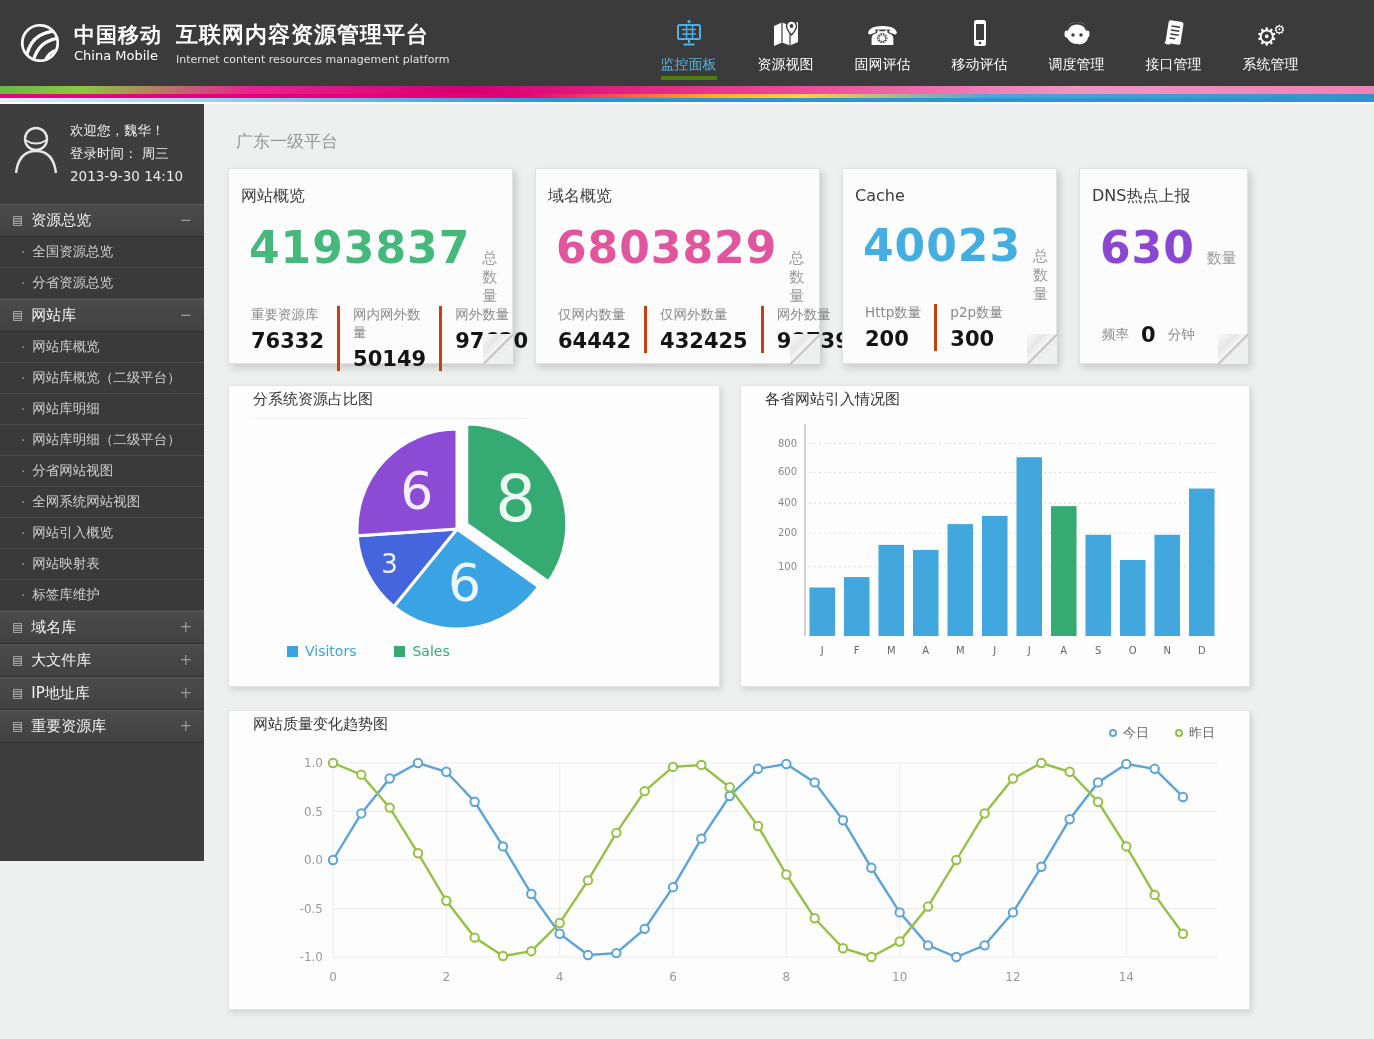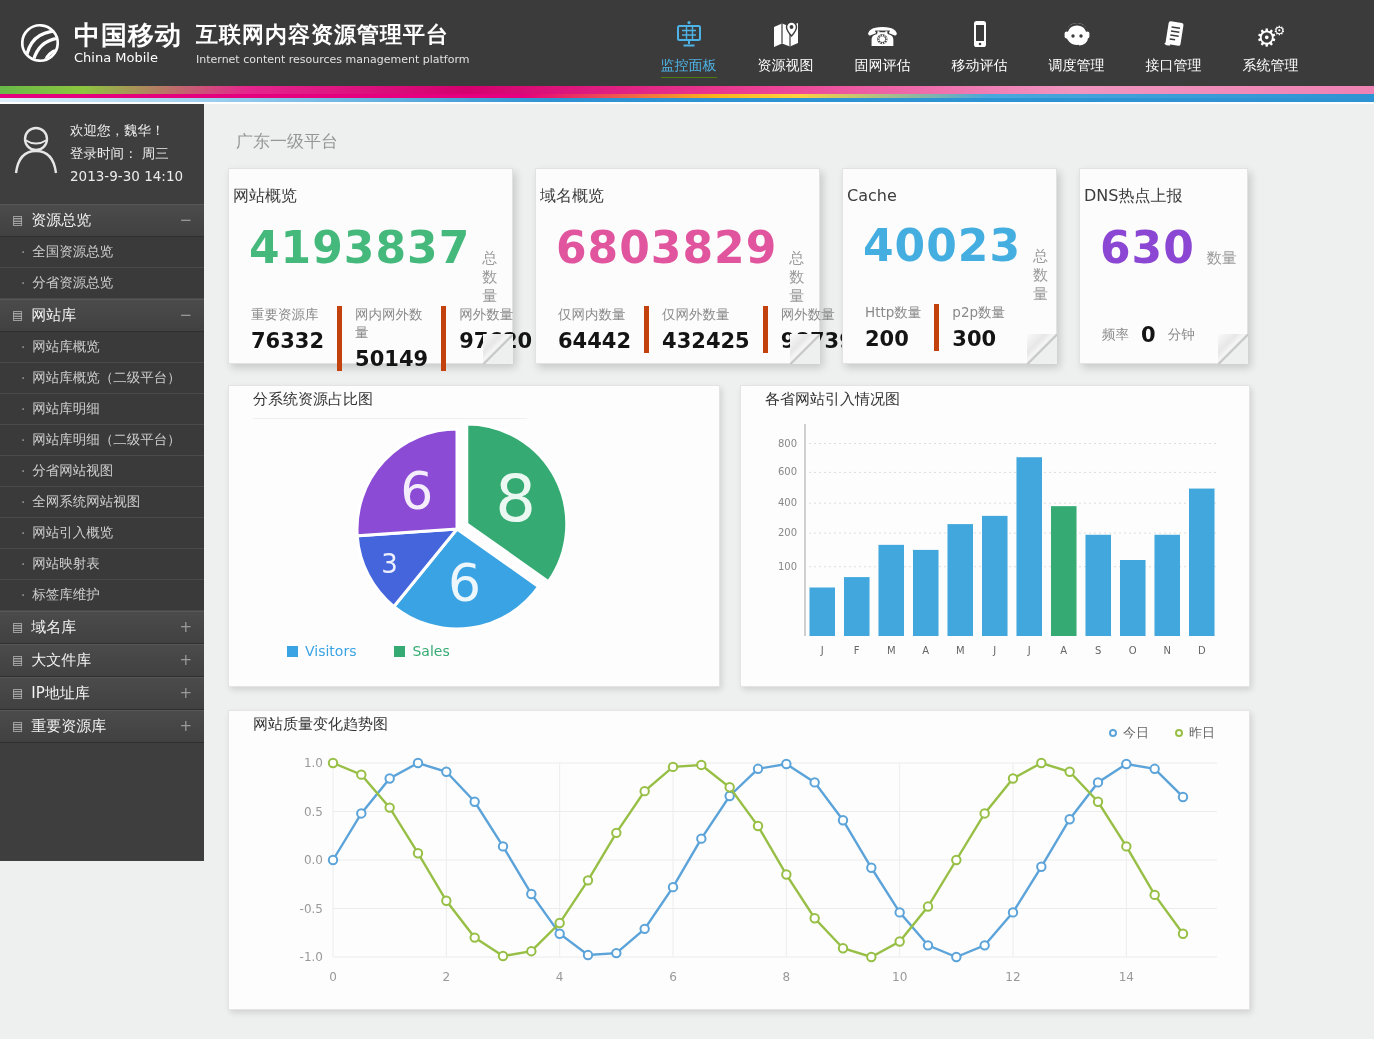--- a/index.html
+++ b/index.html
@@ -3,32 +3,32 @@
 <meta charset="utf-8">
 <style>
   * { margin:0; padding:0; box-sizing:border-box; }
   body { background:#555; }
   .page { width:1374px; height:1039px; overflow:hidden; background:#eef0f0;
           font-family:"DejaVu Sans","Liberation Sans",sans-serif; position:relative; }
 
   
   header { height:86px; background:#3b3b3b; display:flex; align-items:center; padding-left:16px; }
   .logo-wrap { display:flex; align-items:center; gap:10px; }
-  .logo-cn { font-size:26px; font-weight:bold; color:#fff; line-height:1.15; letter-spacing:1px; }
+  .logo-cn { font-size:21px; font-weight:bold; color:#fff; line-height:1.15; letter-spacing:1px; }
   .logo-en { font-size:13px; color:#fff; }
   .app-title { margin-left:14px; }
   .app-title .t1 { font-size:22px; color:#fff; font-weight:bold; letter-spacing:1px; }
   .app-title .t2 { font-size:11px; color:#e0e0e0; margin-top:3px; }
   nav { margin-left:auto; display:flex; padding-right:55px; }
   .nav-item { width:97px; text-align:center; cursor:pointer; padding-top:6px; }
   .nav-icon { height:36px; display:flex; align-items:flex-end; justify-content:center; color:#fff; }
   .nav-icon .uni { font-size:26px; line-height:1; color:#fff; }
   .nav-icon .gear-big { font-size:24px; } .nav-icon .gear-small { font-size:13px; vertical-align:top; margin-left:-4px; }
   .nav-label { display:inline-block; font-size:14px; color:#fff; margin-top:7px; padding-bottom:2px; }
-  .nav-item.active .nav-label { color:#4db3e6; border-bottom:1px solid #4d7c0f; }
+  .nav-item.active .nav-label { color:#4db3e6; border-bottom:4px solid #4d7c0f; }
 
   
   .ribbon { position:relative; height:18px; background:#fff; overflow:hidden; }
   .ribbon .s1 { position:absolute; left:0; top:0; width:100%; height:9px;
     background:linear-gradient(90deg,#69b848 0%,#8cc63f 6%,#e5268e 18%,#d4006f 34%,#ec3f94 55%,#f095c0 78%,#ee82b4 100%); }
   .ribbon .s2 { position:absolute; left:0; top:8px; width:100%; height:5px;
     background:linear-gradient(90deg,#e5007d 0%,#e5007d 38%,#f9b21c 52%,#ffd23f 58%,#49a8dc 72%,#2e93d2 100%); }
   .ribbon .s3 { position:absolute; left:0; top:12px; width:100%; height:4px;
     background:linear-gradient(90deg,#dff0fa 0%,#8fc9ec 18%,#2e93d2 40%,#2e93d2 100%); }
 
@@ -50,27 +50,27 @@
   main { flex:1; padding:20px 0 0 24px; }
   .content { width:1022px; }
   .page-title { font-size:17px; color:#979797; margin:6px 0 15px 8px; font-weight:normal; }
 
   .cards { display:flex; gap:22px; }
   .card { background:#fcfcfc; border:1px solid #e2e2e2; box-shadow:3px 4px 8px rgba(0,0,0,.16);
           height:196px; position:relative; display:flex; flex-direction:column; padding:17px 0 16px; }
   .card:nth-child(1){width:285px}.card:nth-child(2){width:285px}.card:nth-child(3){width:215px}.card:nth-child(4){width:169px}
   .card::after { content:""; position:absolute; right:-1px; bottom:-1px; width:30px; height:30px;
     background:linear-gradient(315deg,#eef0f0 0%,#eef0f0 45%,#bdbdbd 49%,#f7f7f7 54%,#e7e7e7 68%,#fafafa 100%); }
-  .card-title { font-size:16px; color:#3c3c3c; margin-left:4px; }
+  .card-title { font-size:16px; color:#3c3c3c; margin-left:12px; }
   .big-row { display:flex; align-items:baseline; margin:15px 0 0 20px; }
   .big { font-size:44px; font-weight:bold; letter-spacing:1px; }
   .big-label { font-size:15px; color:#9a9a9a; margin-left:12px; }
   .stats { display:flex; margin-top:auto; padding:0 10px 0 22px; }
   .stat { padding-right:13px; }
-  .stat + .stat { border-left:5px solid #c2410c; padding-left:13px; }
+  .stat + .stat { border-left:3px solid #c2410c; padding-left:13px; }
   .stat-label { font-size:13.5px; color:#8a8a8a; }
   .stat-value { font-size:21px; font-weight:bold; color:#141414; margin-top:5px; }
   .stat.inline { display:flex; align-items:center; gap:12px; }
   .stat.inline .stat-value { margin-top:0; }
   .stat .suffix { font-size:13.5px; color:#8a8a8a; }
 
   .row2 { display:flex; gap:20px; margin-top:21px; }
   .panel { background:#fdfdfd; border:1px solid #e4e4e4; box-shadow:2px 3px 6px rgba(0,0,0,.12); }
   .pie-panel { width:492px; height:302px; }
   .bar-panel { width:510px; height:302px; }

